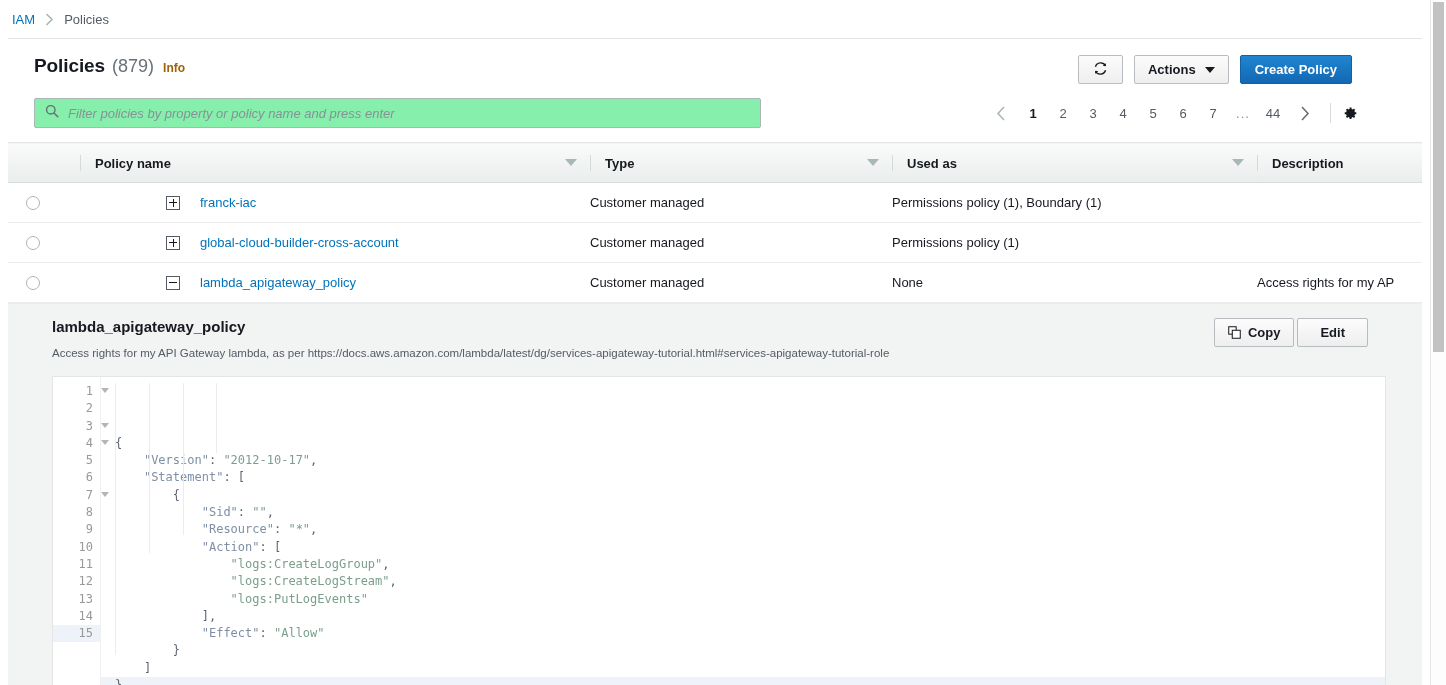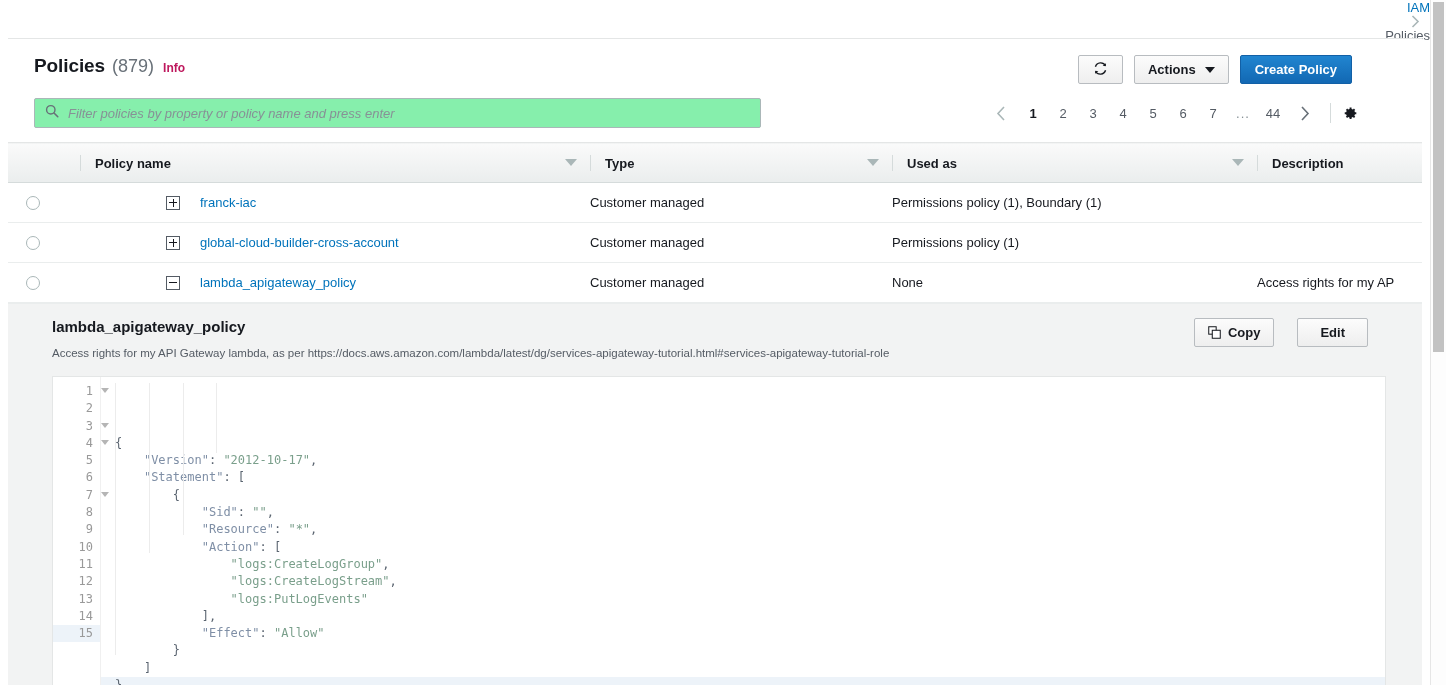--- a/index.html
+++ b/index.html
@@ -22,22 +22,22 @@
   .page-scrollbar .thumb {
     position: absolute; top: 2px; left: 2px; width: 11px; height: 350px;
     background: #c2c2c2; border-radius: 0;
   }
 
   
   .content { position: absolute; top: 0; left: 0; width: 1430px; height: 685px; }
 
   
   .breadcrumb {
-    height: 38px; display: flex; align-items: flex-end;
-    padding-left: 12px; font-size: 13px; flex-direction: column;
+    height: 38px; display: flex; align-items: center;
+    padding-left: 12px; font-size: 13px;
   }
   .crumb-link { color: #0073bb; text-decoration: none; cursor: pointer; }
   .crumb-sep {
     color: #aab7b8; margin: 0 10px; font-size: 13px; line-height: 1;
     display: inline-flex; align-items: center;
   }
   .crumb-current { color: #545b64; }
 
   
   .panel {
@@ -51,21 +51,21 @@
 
   
   .panel-head {
     display: flex; align-items: flex-start; justify-content: space-between;
     padding: 16px 16px 0 16px;
   }
   .titleblock { padding-left: 10px; }
   .title-line { display: flex; align-items: baseline; gap: 7px; }
   .title-main { font-size: 19px; font-weight: bold; color: #16191f; letter-spacing: -0.1px; }
   .title-count { font-size: 18px; color: #687078; font-weight: normal; }
-  .title-info { font-size: 12px; color: #be185d; font-weight: bold; cursor: pointer; margin-left: 2px; }
+  .title-info { font-size: 12px; color: #a16207; font-weight: bold; cursor: pointer; margin-left: 2px; }
   .subtitle { font-size: 13px; color: #687078; margin-top: 3px; }
 
   
   .btn-row { display: flex; align-items: center; gap: 11px; padding-right: 54px; }
   .btn {
     height: 29px; border-radius: 2px; font-size: 13px; font-weight: bold;
     display: inline-flex; align-items: center; justify-content: center;
     cursor: pointer; user-select: none; white-space: nowrap;
   }
   .btn-secondary {
@@ -155,21 +155,21 @@
   .desc-cell { padding-left: 14px; white-space: nowrap; overflow: hidden; }
 
   
   .detail {
     background: #f2f3f3; border-top: 1px solid #eaeded;
     padding: 14px 16px 0 16px; position: relative;
   }
   .detail-head { display: flex; align-items: flex-start; justify-content: space-between; }
   .detail-title { font-size: 15px; font-weight: bold; color: #16191f; padding-left: 28px; }
   .detail-desc { font-size: 11.5px; color: #545b64; padding-left: 28px; margin-top: 12px; }
-  .detail-btns { display: flex; gap: 23px; padding-right: 38px; }
+  .detail-btns { display: flex; gap: 3px; padding-right: 38px; }
   .copy-glyph { margin-right: 7px; display: inline-flex; }
 
   
   .editor {
     margin: 17px 20px 0 28px; background: #fff;
     border: 1px solid #e4e6e6; border-bottom: none;
     min-height: 272px; position: relative; overflow: hidden;
   }
   .code-area {
     display: flex; font-family: "DejaVu Sans Mono", monospace;

